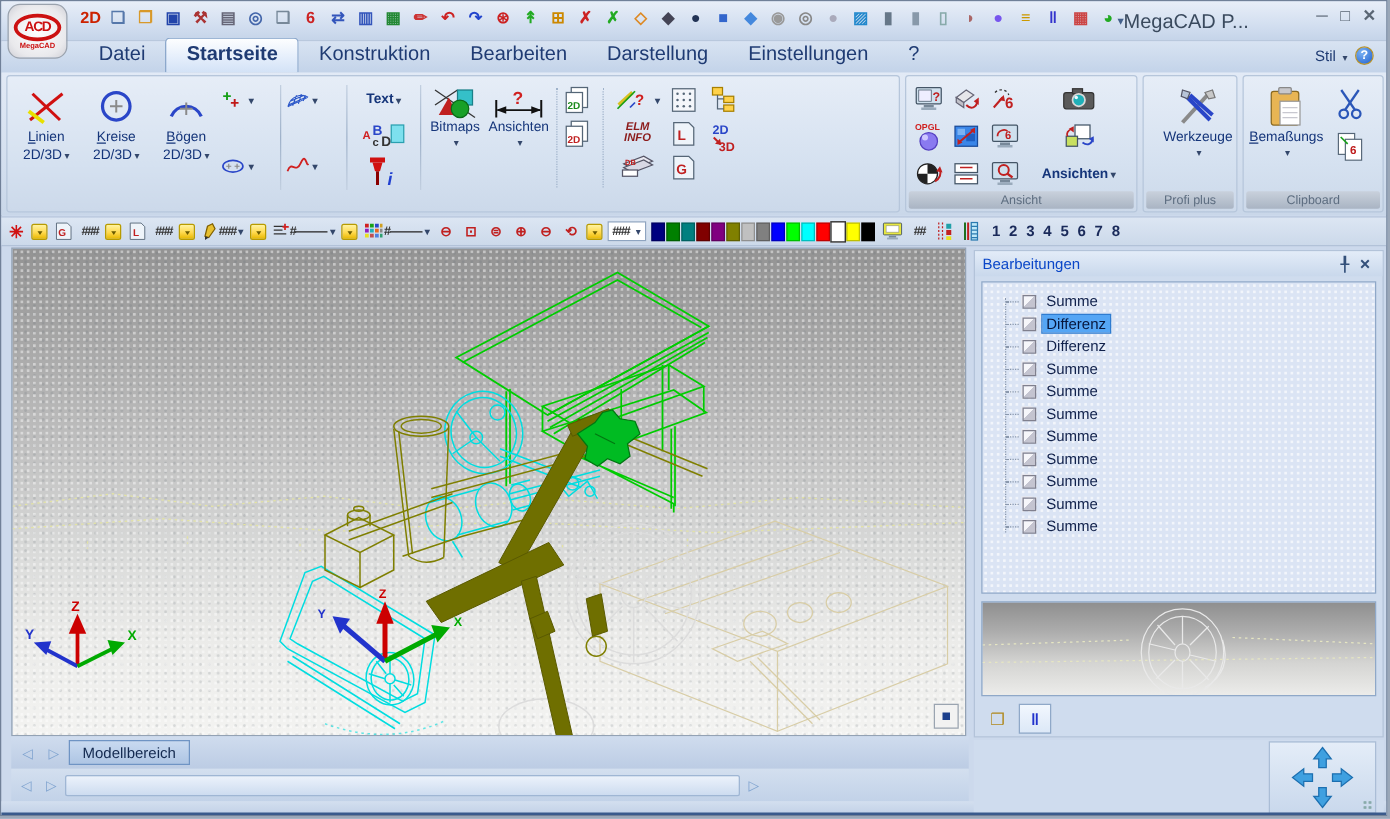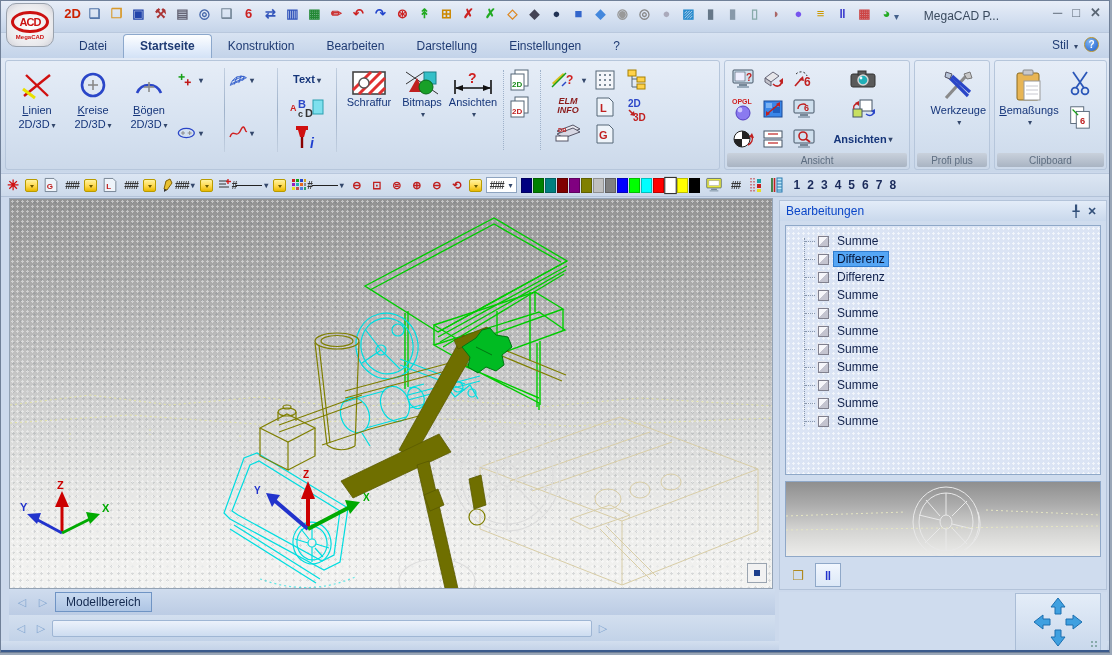--- a/index.html
+++ b/index.html
@@ -11,27 +11,27 @@
     background:linear-gradient(#e8eef8,#d3dff0 60%,#c5d4e9);border-bottom:1px solid #b9c8dd;}
   .logo{position:absolute;left:5px;top:2px;width:48px;height:44px;background:radial-gradient(#ffffff,#e9e9ec 70%,#cfcfd6);
     border:1px solid #9aa2ad;border-radius:10px;z-index:5;display:flex;flex-direction:column;align-items:center;justify-content:center;}
   .logo .oval{width:38px;height:22px;border:3px solid #cc1111;border-radius:50%;display:flex;align-items:center;justify-content:center;
     color:#cc1111;font-weight:bold;font-size:11px;letter-spacing:-1px;}
   .logo .lname{color:#cc1111;font-size:6px;font-weight:bold;margin-top:1px;}
   .qat{position:absolute;left:62px;top:3px;display:flex;gap:3px;align-items:center;}
   .qicon{width:19px;height:19px;display:inline-flex;align-items:center;justify-content:center;
     font-size:13px;font-weight:bold;border-radius:3px;cursor:default;line-height:1;}
   .qat-chevron{font-size:10px;color:#44618c;margin-left:4px;}
-  .wtitle{position:absolute;right:110px;top:8px;color:#3a4a5e;font-size:12px;}
+  .wtitle{position:absolute;right:110px;top:8px;color:#3a4a5e;font-size:16px;}
   .winbtns{position:absolute;right:8px;top:4px;display:flex;gap:10px;color:#5a6674;font-size:13px;font-weight:bold;}
   .winbtns span{cursor:default;}
   
   .tabrow{position:absolute;left:0;top:32px;width:100%;height:25px;
     background:linear-gradient(#d8e3f2,#c3d3e9);display:flex;align-items:flex-end;padding-left:62px;}
-  .tab{padding:4px 16px 5px 16px;color:#1f3b73;font-size:12px;cursor:default;}
+  .tab{padding:4px 16px 5px 16px;color:#1f3b73;font-size:16px;cursor:default;}
   .tab.active{background:linear-gradient(#fdfeff,#e3edfb 60%,#d3e2f6);border:1px solid #8ca8cc;border-bottom:none;
     border-radius:4px 4px 0 0;font-weight:bold;}
   .tabrow-right{position:absolute;right:10px;top:36px;display:flex;align-items:center;gap:6px;color:#1f3b73;font-size:12px;}
   .helpball{width:15px;height:15px;border-radius:50%;background:radial-gradient(circle at 35% 30%,#7db3f2,#1d5fd0);
     color:#fff;font-size:10px;font-weight:bold;display:flex;align-items:center;justify-content:center;border:1px solid #b8922a;}
   
   .ribbon{position:absolute;left:0;top:57px;width:100%;height:114px;
     background:linear-gradient(#e2eaf6,#d2deee 70%,#c9d7e9);display:flex;padding:2px 2px 0 4px;gap:4px;}
   .rgroup{position:relative;height:110px;background:linear-gradient(#e6edf7,#d5e1f0 65%,#ccd9ea);
     border:1px solid #b6c6db;border-radius:3px;padding:3px 3px 17px 3px;display:flex;align-items:flex-start;}
@@ -282,33 +282,20 @@
         <div class="sicon" style="width:40px;height:28px;">
           <svg width="34" height="28" viewBox="0 0 34 28">
             <rect x="6" y="2" width="12" height="4" fill="#d01010"></rect>
             <polygon points="8,6 16,6 14,13 10,13" fill="#d01010"></polygon>
             <line x1="12" y1="13" x2="12" y2="24" stroke="#8a0000" stroke-width="2.4"></line>
             <text x="20" y="24" font-size="14" font-weight="bold" fill="#2040d0" font-style="italic">i</text>
           </svg>
           </div>
       </div>
       <div class="vsep"></div>
-      <div class="midbtn" style="width:58px;">
-        <svg width="36" height="26" viewBox="0 0 36 26">
-          <rect x="2" y="2" width="32" height="22" fill="#fff" stroke="#444" stroke-width="1.6"></rect>
-          <g stroke="#e03030" stroke-width="3">
-              <line x1="2" y1="20" x2="20" y2="2"></line>
-              <line x1="8" y1="24" x2="30" y2="2"></line>
-              <line x1="18" y1="24" x2="34" y2="8"></line>
-              <line x1="28" y1="24" x2="34" y2="18"></line>
-            </g>
-          <circle cx="13" cy="13" r="5" fill="#fff" stroke="#555" stroke-width="1.4"></circle>
-        </svg>
-        <div class="blabel">Schraffur</div>
-      </div>
       <div class="midbtn" style="width:48px;">
         <svg width="36" height="26" viewBox="0 0 36 26">
           <line x1="2" y1="2" x2="34" y2="24" stroke="#333" stroke-width="1"></line>
           <line x1="2" y1="14" x2="20" y2="2" stroke="#333" stroke-width="1"></line>
           <rect x="20" y="2" width="12" height="12" fill="#35c0c8" stroke="#1a8088"></rect>
           <polygon points="5,22 13,8 20,22" fill="#c02020"></polygon>
           <circle cx="22" cy="17" r="7" fill="#18a028" stroke="#0a6a18"></circle>
         </svg>
         <div class="blabel">Bitmaps</div>
         <span class="caret">▾</span>

